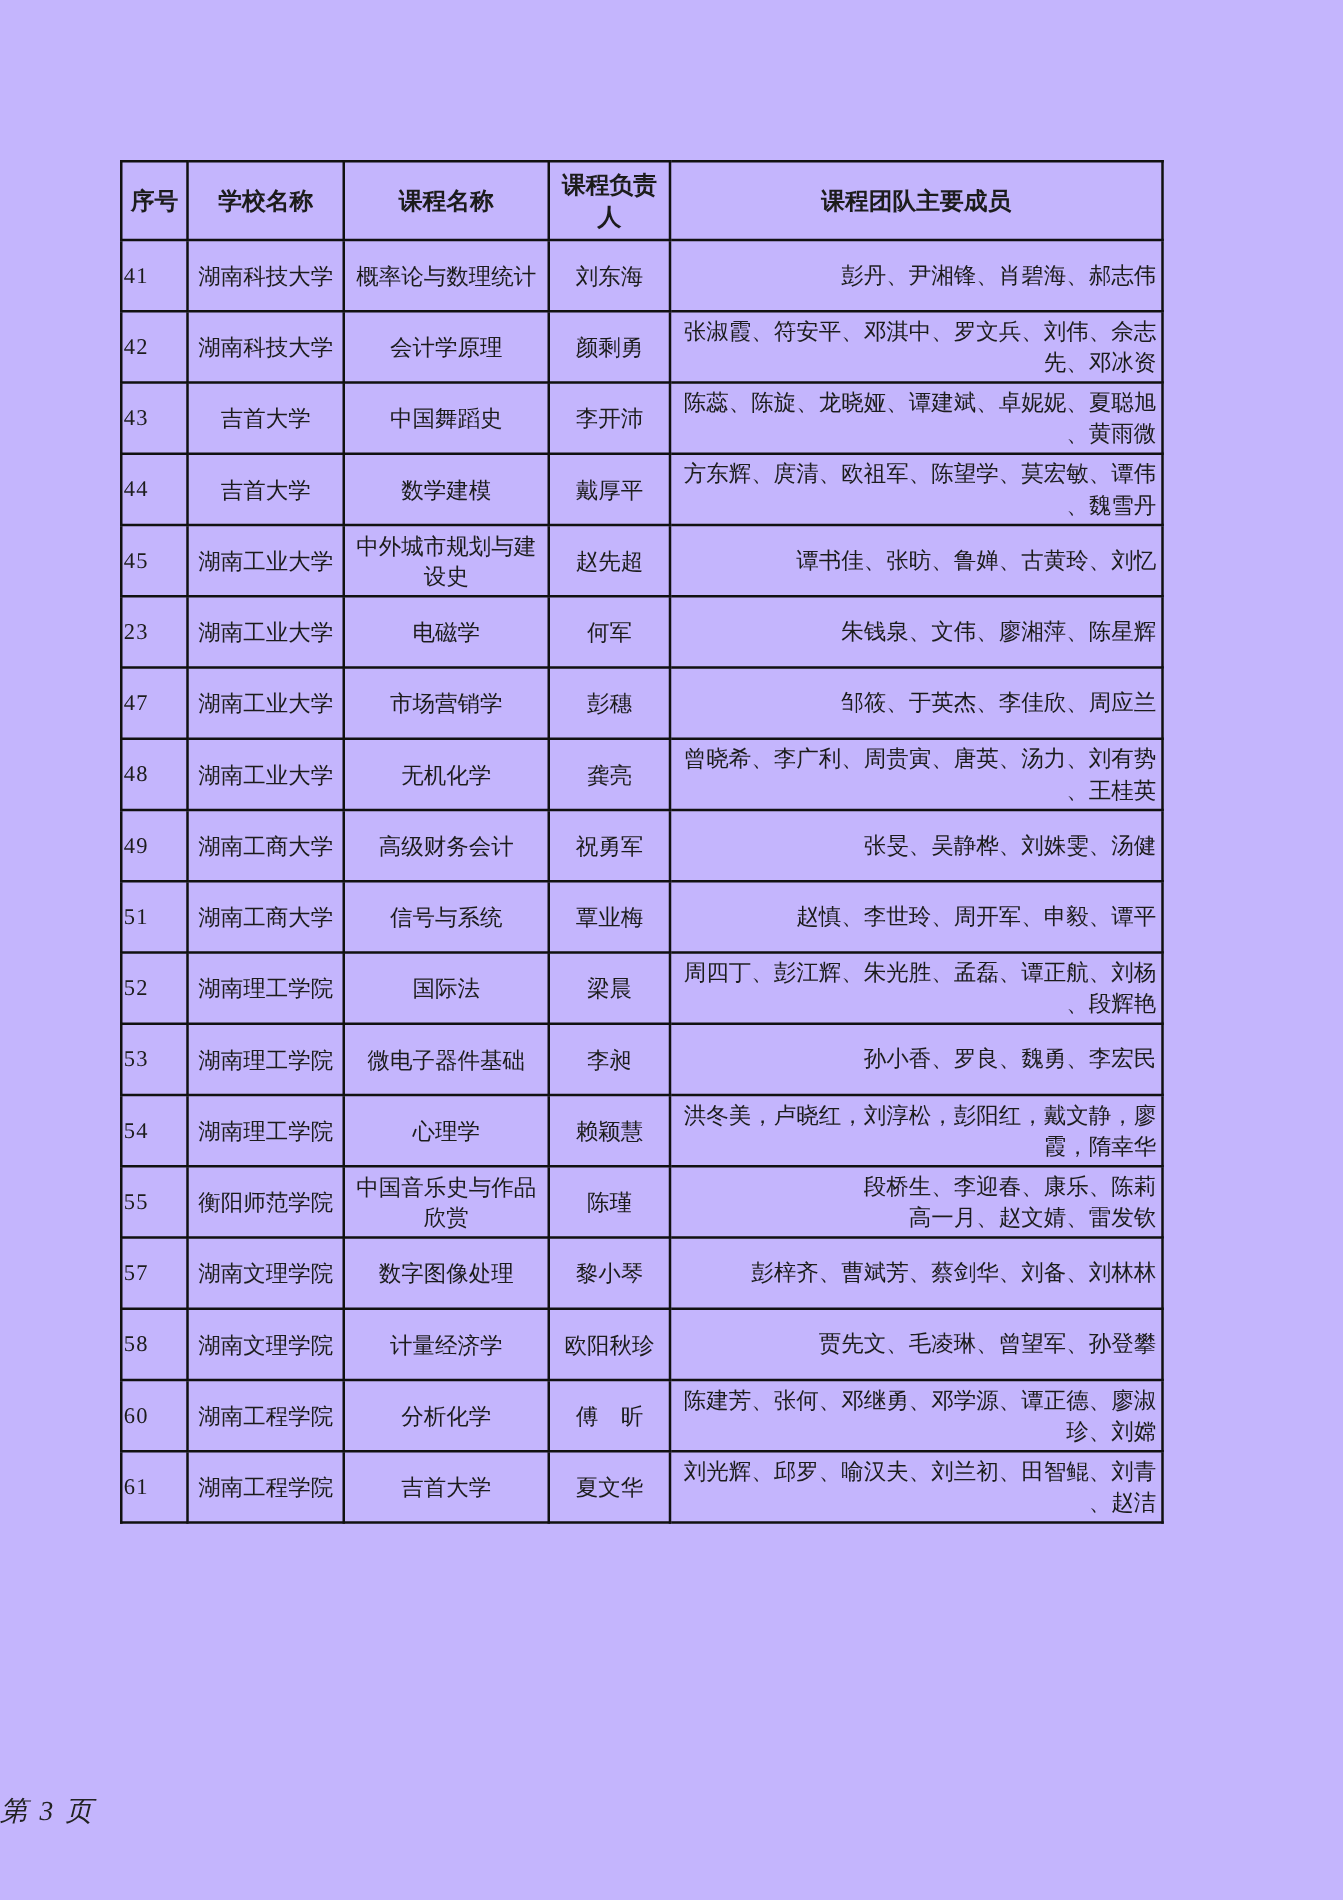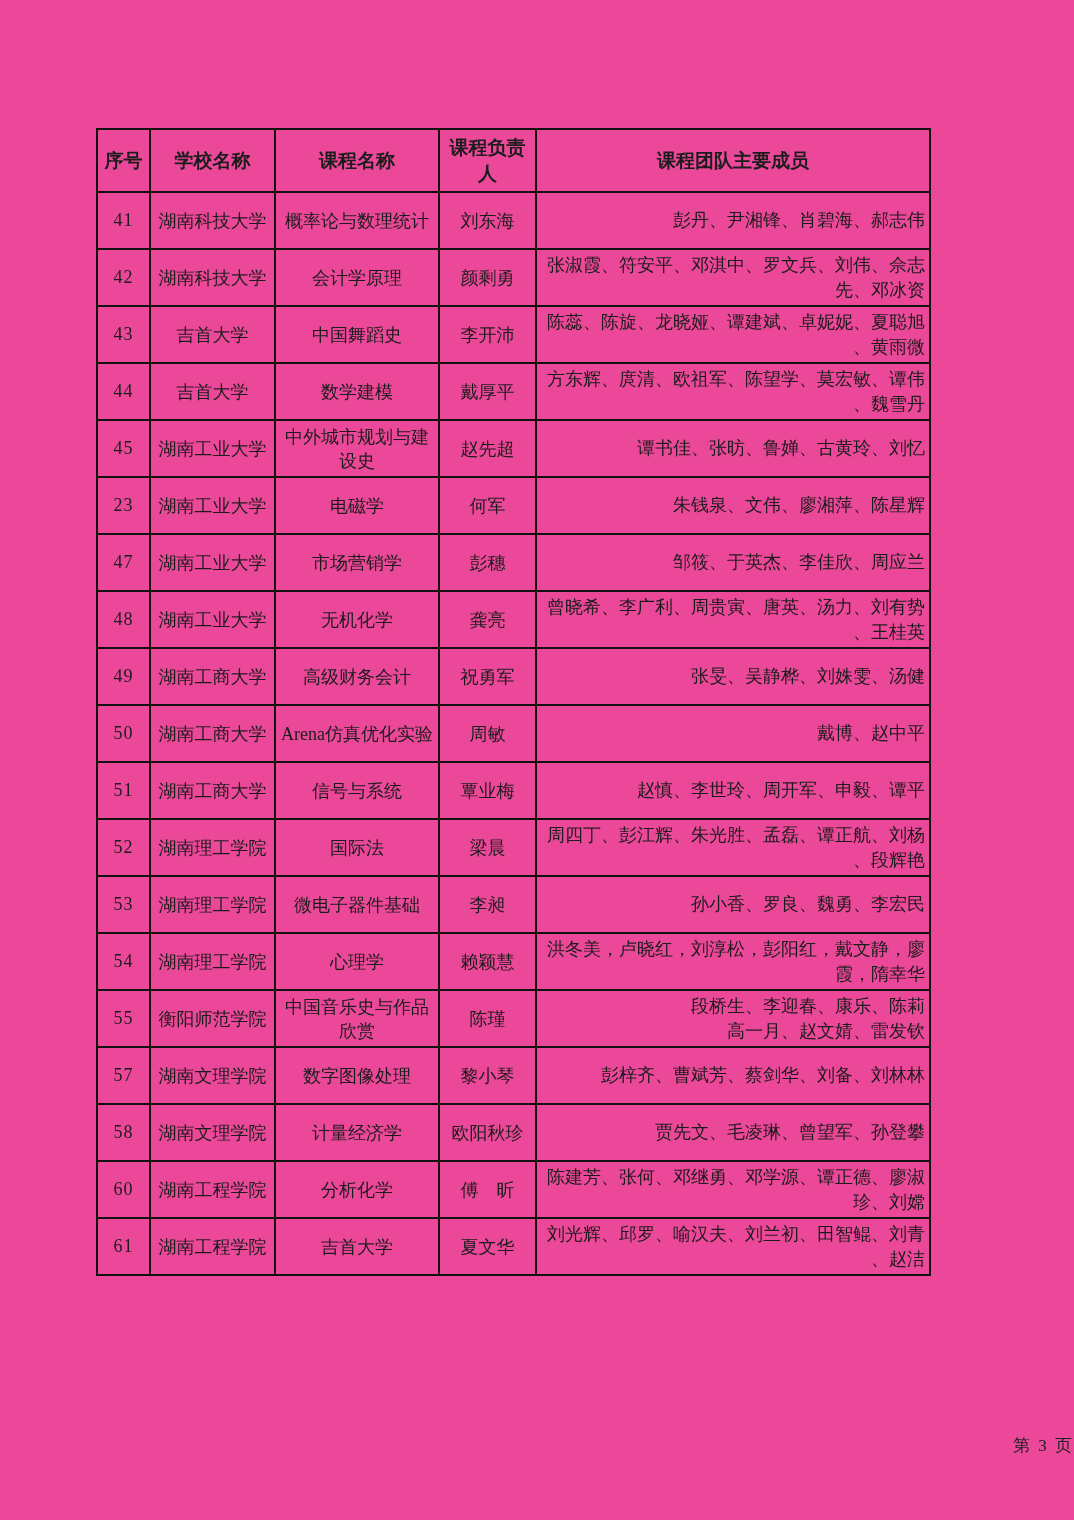--- a/index.html
+++ b/index.html
@@ -1,21 +1,21 @@
 <!DOCTYPE html>
 <html><head>
 <meta charset="utf-8">
 <style>
   html,body { margin:0; padding:0; }
   body { background:#e8e8e8; }
   .page {
     position:relative;
     width:1074px; height:1520px;
     margin:0 auto;
-    background:#ec4899;
+    background:#c4b5fd;
     font-family:"Liberation Serif","DejaVu Serif",serif;
     color:#1c1c1c;
     overflow:hidden;
   }
   table.course-table {
     position:absolute;
     left:96px; top:128px;
     width:833px;
     border-collapse:collapse;
     table-layout:fixed;
@@ -31,21 +31,21 @@
     text-align:center;
     vertical-align:middle;
     padding:0 2px;
   }
   .course-table tbody td {
     height:51px;
     font-size:18px;
     vertical-align:middle;
   }
   td.c-num {
-    text-align:center;
+    text-align:left;
     font-size:17px;
     letter-spacing:1px;
   }
   td.c-school, td.c-leader {
     text-align:center;
     padding:0 0;
   }
   td.c-course {
     text-align:center;
     padding:0 3px;
@@ -56,24 +56,25 @@
     text-align:right;
     padding:2px 4px 2px 6px;
     white-space:pre-line;
     line-height:25px;
     word-break:break-all;
   }
   .page-footer {
     position:absolute;
     left:0; right:0;
     top:1434px;
-    text-align:right;
-    font-size:17px;
+    text-align:left;
+    font-size:22px;
     letter-spacing:2px;
     color:#222;
+    font-style:italic;
   }
 </style>
 </head>
 <body>
 
 <div class="page">
 
   <table class="course-table">
     <colgroup>
       <col style="width:53px">
@@ -154,27 +155,20 @@
 、王桂英</td>
       </tr>
       <tr>
         <td class="c-num">49</td>
         <td class="c-school">湖南工商大学</td>
         <td class="c-course">高级财务会计</td>
         <td class="c-leader">祝勇军</td>
         <td class="c-members">张旻、吴静桦、刘姝雯、汤健</td>
       </tr>
       <tr>
-        <td class="c-num">50</td>
-        <td class="c-school">湖南工商大学</td>
-        <td class="c-course">Arena仿真优化实验</td>
-        <td class="c-leader">周敏</td>
-        <td class="c-members">戴博、赵中平</td>
-      </tr>
-      <tr>
         <td class="c-num">51</td>
         <td class="c-school">湖南工商大学</td>
         <td class="c-course">信号与系统</td>
         <td class="c-leader">覃业梅</td>
         <td class="c-members">赵慎、李世玲、周开军、申毅、谭平</td>
       </tr>
       <tr>
         <td class="c-num">52</td>
         <td class="c-school">湖南理工学院</td>
         <td class="c-course">国际法</td>

